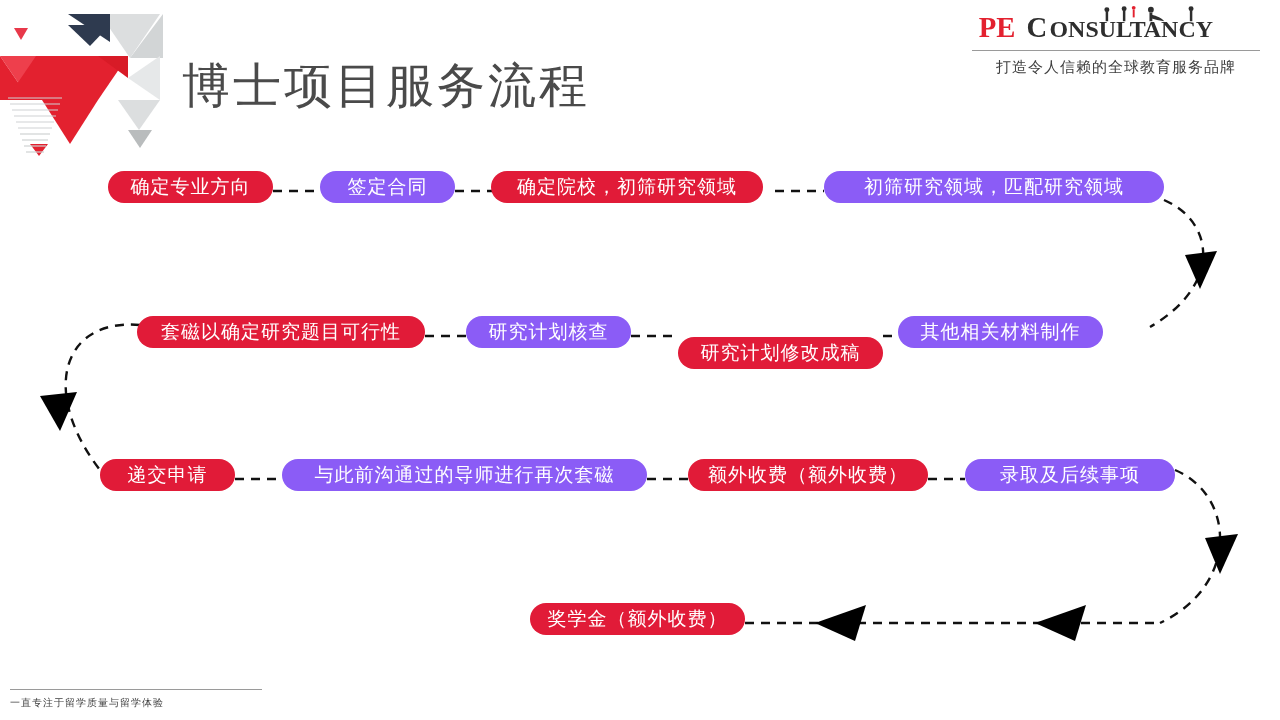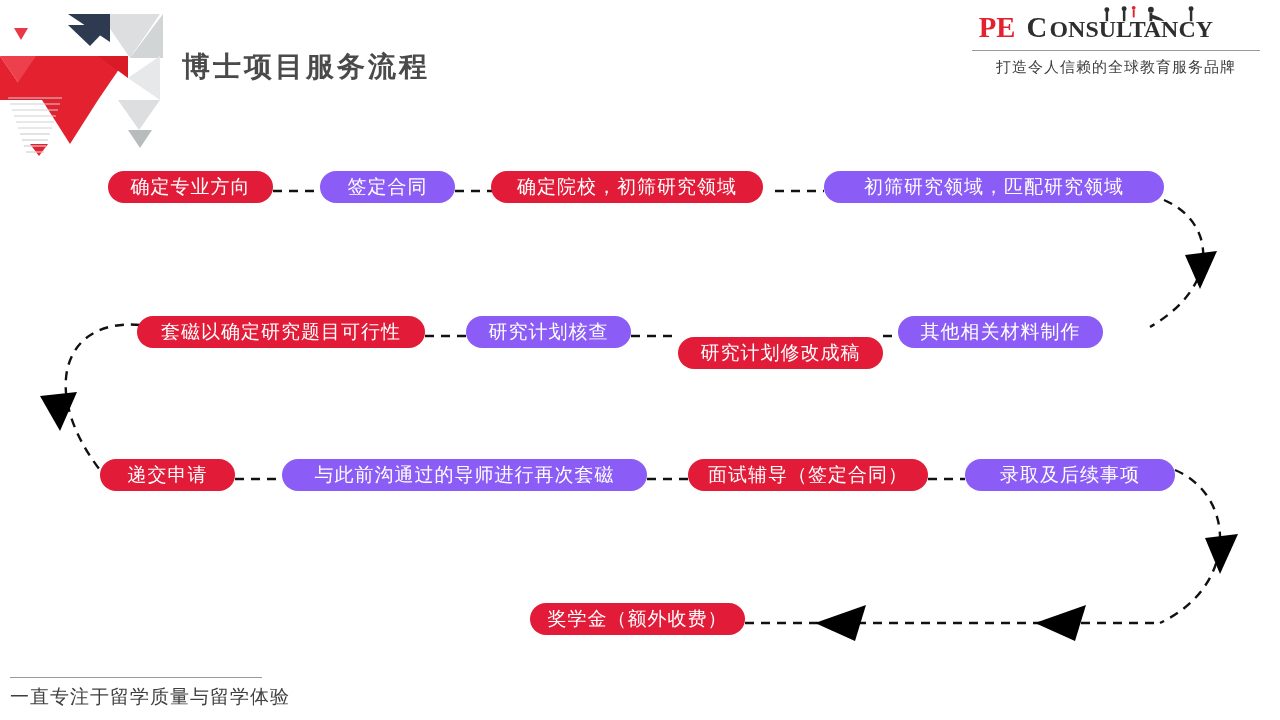--- a/index.html
+++ b/index.html
@@ -10,22 +10,22 @@
     font-family:"Liberation Sans","DejaVu Sans",sans-serif;
     overflow:hidden;position:relative;
   }
   #slide{position:relative;width:1280px;height:720px;overflow:hidden;}
 
   
   #deco{position:absolute;left:0;top:0;width:180px;height:160px;pointer-events:none;}
 
   
   #slide-title{
-    position:absolute;left:182px;top:48px;
-    font-size:28px;font-weight:bold;color:#4a4a4a;
+    position:absolute;left:182px;top:54px;
+    font-size:48px;font-weight:normal;color:#4a4a4a;
     letter-spacing:3px;white-space:nowrap;
   }
   #brand{position:absolute;right:14px;top:4px;width:300px;text-align:center;}
   #brand-logo{height:44px;display:block;margin:0 auto;}
   #brand-rule{
     border-top:1px solid #9a9a9a;margin:2px 6px 0 6px;height:0;
   }
   #brand-tag{
     font-size:15px;color:#3f3f3f;letter-spacing:1px;
     padding-top:7px;white-space:nowrap;
@@ -42,21 +42,21 @@
     color:#ffffff;font-size:19px;letter-spacing:1px;
     white-space:nowrap;box-sizing:border-box;
     padding:0 18px;
   }
   .pill.red{background:#e11b38;}
   .pill.gray{background:#8b5cf6;}
 
   
   #footer{position:absolute;left:10px;bottom:10px;width:252px;}
   #footer-rule{border-top:1px solid #9a9a9a;height:0;margin-bottom:6px;}
-  #footer-text{font-size:19px;color:#3f3f3f;letter-spacing:1px;white-space:nowrap;}
+  #footer-text{font-size:10px;color:#3f3f3f;letter-spacing:1px;white-space:nowrap;}
 </style>
 </head>
 <body>
 
 <div id="slide">
 
   <svg id="deco" viewBox="0 0 180 160" xmlns="http://www.w3.org/2000/svg">
     <polygon points="100,14 160,14 130,58" fill="#dcdedf"></polygon>
     <polygon points="130,58 163,14 163,58" fill="#d2d5d6"></polygon>
     <polygon points="68,25 110,25 90,46" fill="#2e3a4f"></polygon>
@@ -148,21 +148,21 @@
       <div class="pill red" style="left: 108px; top: 171px; width: 165px;">确定专业方向</div>
       <div class="pill gray" style="left: 320px; top: 171px; width: 135px;">签定合同</div>
       <div class="pill red" style="left: 491px; top: 171px; width: 272px; font-family: Liberation Mono, monospace;">确定院校，初筛研究领域</div>
       <div class="pill gray" style="left: 824px; top: 171px; width: 340px;">初筛研究领域，匹配研究领域</div>
       <div class="pill red" style="left: 137px; top: 316px; width: 288px;">套磁以确定研究题目可行性</div>
       <div class="pill gray" style="left: 466px; top: 316px; width: 165px;">研究计划核查</div>
       <div class="pill red" style="left: 678px; top: 316px; width: 205px; margin-top: 21px;">研究计划修改成稿</div>
       <div class="pill gray" style="left: 898px; top: 316px; width: 205px;">其他相关材料制作</div>
       <div class="pill red" style="left: 100px; top: 459px; width: 135px;">递交申请</div>
       <div class="pill gray" style="left: 282px; top: 459px; width: 365px;">与此前沟通过的导师进行再次套磁</div>
-      <div class="pill red" style="left: 688px; top: 459px; width: 240px;">面试辅导（签定合同）</div>
+      <div class="pill red" style="left: 688px; top: 459px; width: 240px;">额外收费（额外收费）</div>
       <div class="pill gray" style="left: 965px; top: 459px; width: 210px;">录取及后续事项</div>
       <div class="pill red" style="left: 530px; top: 603px; width: 215px;">奖学金（额外收费）</div>
     </div>
 
   <div id="footer">
     <div id="footer-rule"></div>
     <div id="footer-text">一直专注于留学质量与留学体验</div>
   </div>
 
 </div>

